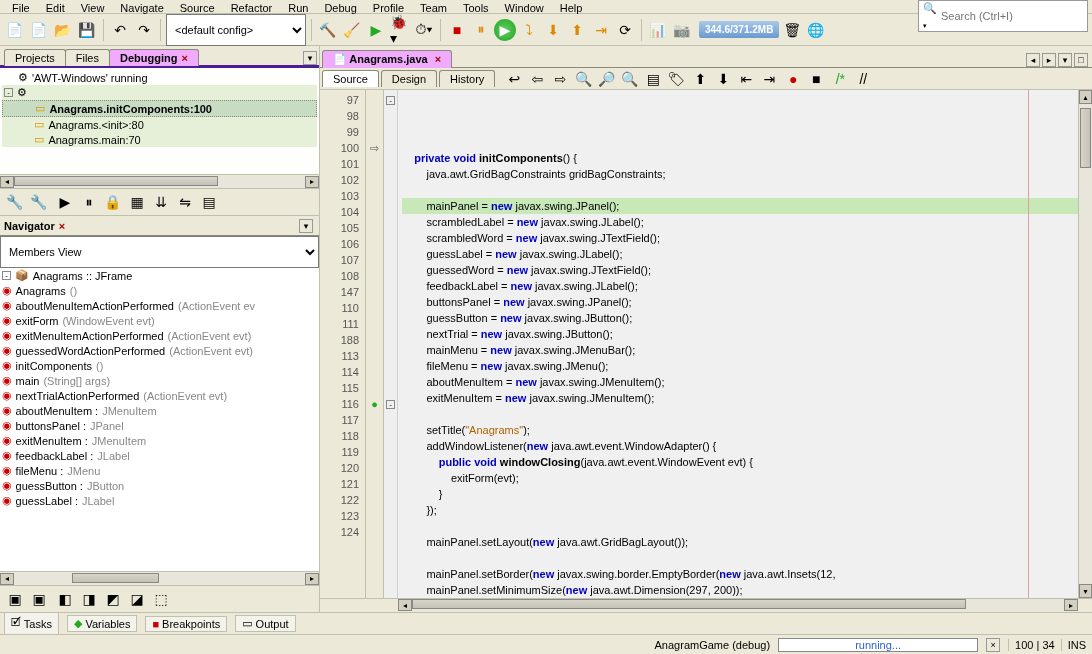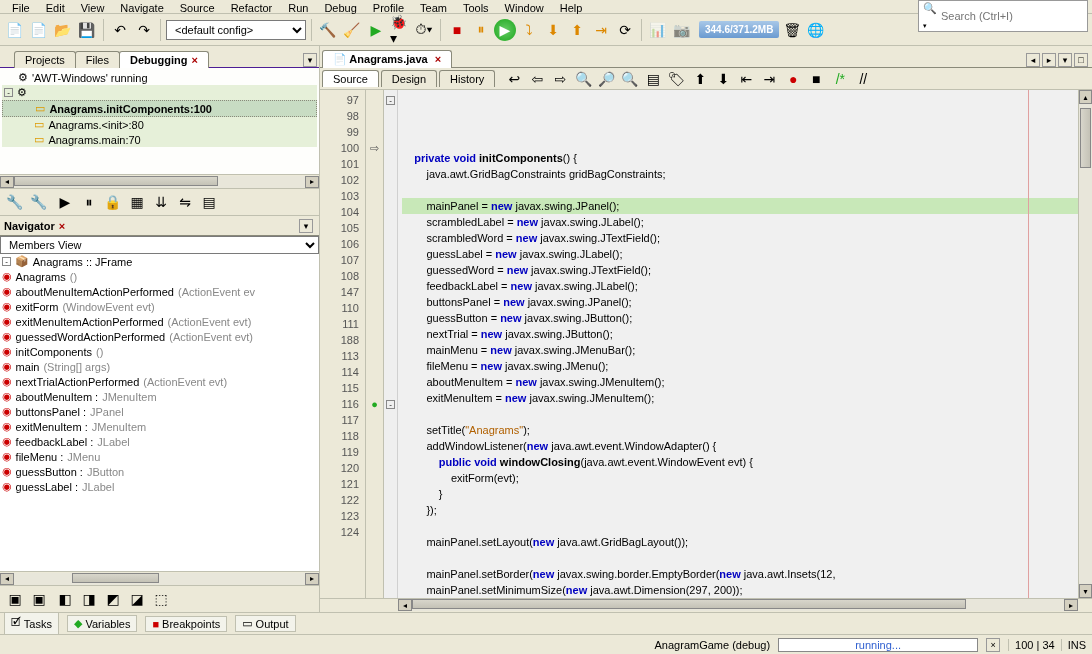--- a/index.html
+++ b/index.html
@@ -4,46 +4,46 @@
 <style>
 * { box-sizing: border-box; margin: 0; padding: 0; font-family: "Segoe UI", Tahoma, sans-serif; font-size: 11px; }
 body { background: #ece9d8; width: 1092px; height: 654px; overflow: hidden; display: flex; flex-direction: column; }
 .menubar { display: flex; align-items: flex-start; height: 14px; padding: 0 4px; border-bottom: 1px solid #c0c0b0; }
 .menubar .menu-item { padding: 2px 8px; cursor: default; }
 .menubar .search-box { margin-left: auto; display: flex; align-items: center; gap: 4px; border: 1px solid #999; background: #fff; padding: 1px 4px; width: 170px; }
 .menubar .search-input { border: none; outline: none; flex: 1; font-size: 11px; color: #888; }
 .toolbar { display: flex; align-items: center; height: 32px; padding: 2px 4px; gap: 2px; border-bottom: 1px solid #c0c0b0; }
 .toolbar .sep { width: 1px; height: 22px; background: #c0c0b0; margin: 0 3px; }
 .tb-btn { width: 22px; height: 22px; display: inline-flex; align-items: center; justify-content: center; border: 1px solid transparent; border-radius: 2px; cursor: default; font-size: 14px; }
-.config-select { height: 20px; width: 140px; background: #fff; border: 1px solid #7a7a7a; padding: 0 4px; font-size: 11px; }
+.config-select { height: 32px; width: 140px; background: #fff; border: 1px solid #7a7a7a; padding: 0 4px; font-size: 11px; }
 .mem-badge { background: linear-gradient(#a8c8e8,#6a9ad0); color: #fff; font-weight: bold; font-size: 10px; padding: 3px 6px; border-radius: 2px; margin-left: 4px; }
 .main-row { flex: 1; display: flex; min-height: 0; }
 .left-col { width: 320px; display: flex; flex-direction: column; border-right: 1px solid #c0c0b0; }
 .panel { display: flex; flex-direction: column; border-bottom: 1px solid #c0c0b0; }
-.tabs-row { display: flex; align-items: flex-end; height: 22px; border-bottom: 1px solid #4c1d95; background: #ece9d8; padding-left: 14px; }
+.tabs-row { display: flex; align-items: flex-end; height: 22px; border-bottom: 3px solid #4c1d95; background: #ece9d8; padding-left: 4px; }
 .tab { padding: 2px 10px; background: #ece9d8; border: 1px solid #8a8a7a; border-bottom: none; border-radius: 3px 3px 0 0; margin-right: -1px; position: relative; top: 1px; }
-.tab.active { background: #ffffff; font-weight: bold; z-index: 2; }
+.tab.active { background: #f0abfc; font-weight: bold; z-index: 2; }
 .tab .close-x { margin-left: 4px; color: #a00; font-weight: bold; cursor: pointer; }
 .minimize-row { display: flex; margin-left: auto; gap: 2px; padding-right: 2px; }
 .micro-btn { width: 14px; height: 14px; border: 1px solid #999; background: #ece9d8; font-size: 9px; display: flex; align-items: center; justify-content: center; cursor: default; }
 .debug-tree { background: #fefefc; padding: 2px; overflow: hidden; height: 106px; }
 .tree-row { display: flex; align-items: center; gap: 4px; padding: 1px 2px; white-space: nowrap; }
 .tree-row.sel { background: #c8dcc3; border: 1px dotted #8a8a7a; }
 .tree-row.hl { background: #e6f0d9; }
 .indent-1 { padding-left: 16px; } .indent-2 { padding-left: 32px; }
 .exp-box { width: 9px; height: 9px; border: 1px solid #888; font-size: 8px; line-height: 7px; text-align: center; }
 .hscroll-bar { height: 14px; background: #ece9d8; border-top: 1px solid #c0c0b0; display: flex; align-items: center; }
 .scroll-btn { width: 14px; height: 12px; background: #d4d0c0; border: 1px solid #888; font-size: 8px; display: flex; align-items: center; justify-content: center; }
 .scroll-track { flex: 1; background: #e8e6da; height: 12px; position: relative; }
 .scroll-thumb { position: absolute; top: 0; height: 10px; background: linear-gradient(#d8d6cb,#c4c2b6); border: 1px solid #888; }
 .debug-btns { display: flex; gap: 2px; padding: 2px 4px; background: #ece9d8; border-top: 1px solid #c0c0b0; }
 .nav-panel { display: flex; flex-direction: column; flex: 1; min-height: 0; }
 .nav-header { display: flex; align-items: center; height: 20px; padding: 0 4px; border-bottom: 1px solid #8a8a7a; }
 .nav-header .close-x { margin-left: 4px; color: #a00; font-weight: bold; cursor: pointer; }
-.mv-select { height: 18px; border: 1px solid #7a7a7a; background: #fff; padding: 0 4px; }
+.mv-select { height: 32px; border: 1px solid #7a7a7a; background: #fff; padding: 0 4px; }
 .nav-tree { flex: 1; overflow: hidden; background: #fff; }
 .nav-row { display: flex; align-items: center; gap: 4px; padding: 1px 2px; white-space: nowrap; }
 .gray { color: #888; }
 .nav-btns { display: flex; gap: 2px; padding: 2px 4px; background: #ece9d8; border-top: 1px solid #c0c0b0; }
 .editor-col { flex: 1; display: flex; flex-direction: column; min-width: 0; }
 .editor-tabs-row { display: flex; align-items: flex-end; height: 22px; border-bottom: 1px solid #8a8a7a; padding: 0 2px; }
 .editor-inner-tabs { display: flex; align-items: center; height: 22px; border-bottom: 1px solid #c0c0b0; padding: 0 2px; gap: 2px; }
 .etab { padding: 2px 10px; border: 1px solid #8a8a7a; border-bottom: none; border-radius: 3px 3px 0 0; background: #ece9d8; }
 .etab.active { background: #fff; }
 .editor-toolbar { display: flex; gap: 1px; margin-left: 6px; }

